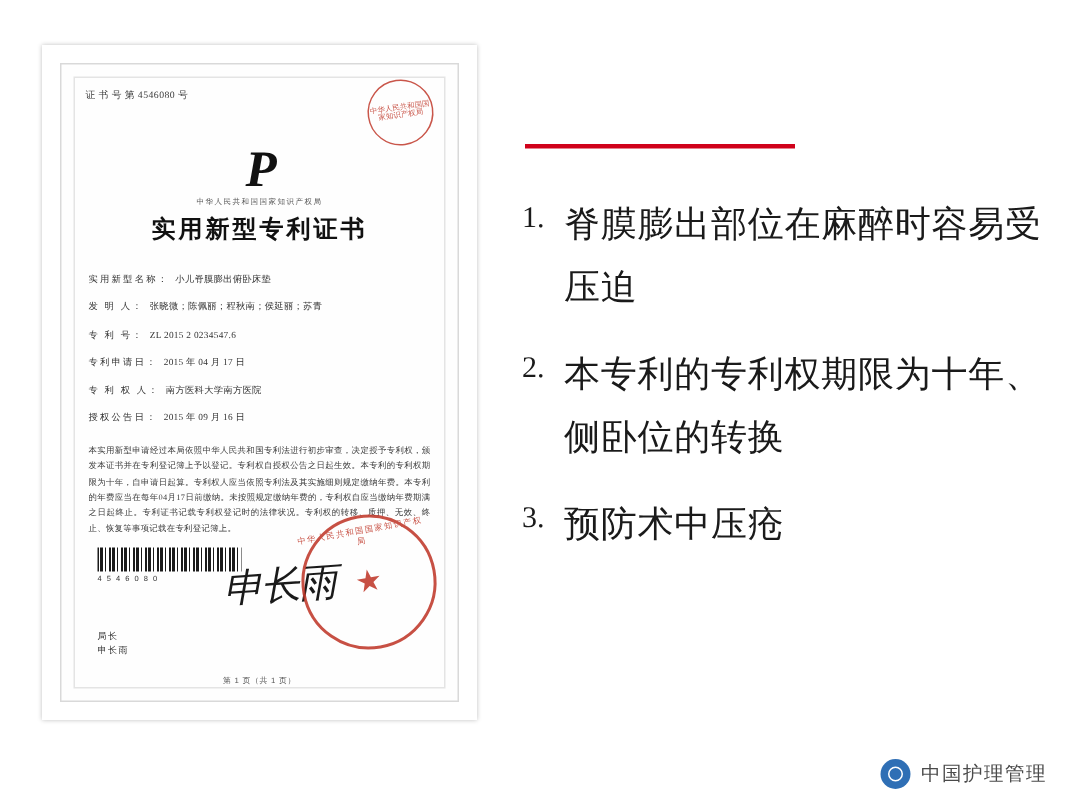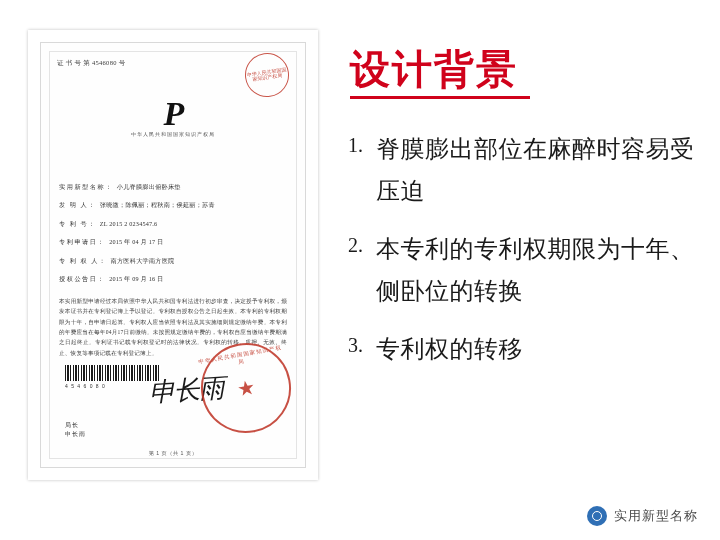--- a/index.html
+++ b/index.html
@@ -312,20 +312,21 @@
     <div class="cert-page">
       <div class="cert-inner-border"></div>
 
       <div class="cert-topnum">证 书 号 第 4546080 号</div>
 
       <div class="cert-stamp-top">中华人民共和国国家知识产权局</div>
 
       <div class="cert-logo">P</div>
       <div class="cert-logo-sub">中华人民共和国国家知识产权局</div>
 
+      <div class="cert-title">实用新型专利证书</div>
 
       <div class="cert-fields">
         <div class="cert-field">
           <span class="lbl">实用新型名称：</span><span class="val">小儿脊膜膨出俯卧床垫</span>
         </div>
         <div class="cert-field">
           <span class="lbl">发  明  人：</span><span class="val">张晓微；陈佩丽；程秋南；侯延丽；苏青</span>
         </div>
         <div class="cert-field">
           <span class="lbl">专  利  号：</span><span class="val">ZL 2015 2 0234547.6</span>
@@ -355,36 +356,35 @@
 
       <div class="cert-footleft">
         <div>局长</div>
         <div>申长雨</div>
       </div>
 
       <div class="cert-pagenum">第 1 页（共 1 页）</div>
     </div>
   </div>
 
-  <div class="title">设计背景</div>
   <div class="title-underline"></div>
 
   <div class="points">
     <div class="point">
       <div class="point-num">1.</div>
       <div class="point-text">脊膜膨出部位在麻醉时容易受压迫</div>
     </div>
     <div class="point">
       <div class="point-num">2.</div>
       <div class="point-text">本专利的专利权期限为十年、侧卧位的转换</div>
     </div>
     <div class="point">
       <div class="point-num">3.</div>
-      <div class="point-text">专利权的转移</div>
+      <div class="point-text">预防术中压疮</div>
     </div>
   </div>
 
   <div class="brand">
     <div class="brand-logo"></div>
-    <div class="brand-text">实用新型名称</div>
+    <div class="brand-text">中国护理管理</div>
   </div>
 
 </div>
 
 </body></html>

